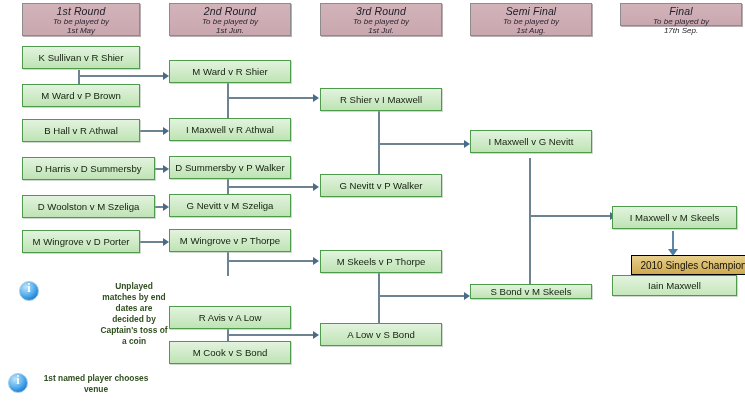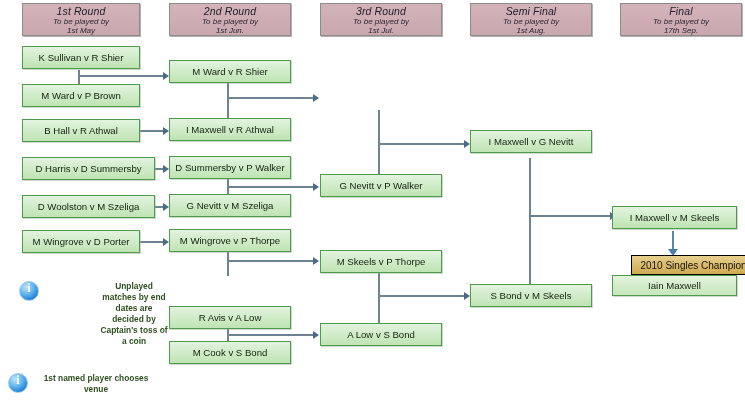--- a/index.html
+++ b/index.html
@@ -105,21 +105,21 @@
   <div class="round-header" style="left:320px;top:3px;width:122px;height:33px;">
     <div class="rh-title">3rd Round</div>
     <div class="rh-sub">To be played by</div>
     <div class="rh-date">1st Jul.</div>
   </div>
   <div class="round-header" style="left:470px;top:3px;width:122px;height:33px;">
     <div class="rh-title">Semi Final</div>
     <div class="rh-sub">To be played by</div>
     <div class="rh-date">1st Aug.</div>
   </div>
-  <div class="round-header" style="left:620px;top:3px;width:122px;height:33px;">
+  <div class="round-header" style="left:620px;top:3px;width:122px;height:23px;">
     <div class="rh-title">Final</div>
     <div class="rh-sub">To be played by</div>
     <div class="rh-date">17th Sep.</div>
   </div>
 
   <div class="ln ln-v" style="left:78px;top:70px;height:25px;"></div>
   <div class="ln ln-h" style="left:78px;top:75px;width:86px;"></div>
   <div class="arrow-r" style="left:163px;top:72px;"></div>
 
   <div class="ln ln-h" style="left:140px;top:130px;width:26px;"></div>
@@ -176,26 +176,27 @@
   <div class="match" style="left:22px;top:230px;width:118px;height:23px;">M Wingrove v D Porter</div>
 
   <div class="match" style="left:169px;top:60px;width:122px;height:23px;">M Ward v R Shier</div>
   <div class="match" style="left:169px;top:118px;width:122px;height:23px;">I Maxwell v R Athwal</div>
   <div class="match" style="left:169px;top:156px;width:122px;height:23px;">D Summersby v P Walker</div>
   <div class="match" style="left:169px;top:194px;width:122px;height:23px;">G Nevitt v M Szeliga</div>
   <div class="match" style="left:169px;top:229px;width:122px;height:23px;">M Wingrove v P Thorpe</div>
   <div class="match" style="left:169px;top:306px;width:122px;height:23px;">R Avis v A Low</div>
   <div class="match" style="left:169px;top:341px;width:122px;height:23px;">M Cook v S Bond</div>
 
+  <div class="match" style="left:320px;top:88px;width:122px;height:23px;">R Shier v I Maxwell</div>
   <div class="match" style="left:320px;top:174px;width:122px;height:23px;">G Nevitt v P Walker</div>
   <div class="match" style="left:320px;top:250px;width:122px;height:23px;">M Skeels v P Thorpe</div>
   <div class="match" style="left:320px;top:323px;width:122px;height:23px;">A Low v S Bond</div>
 
   <div class="match" style="left:470px;top:130px;width:122px;height:23px;">I Maxwell v G Nevitt</div>
-  <div class="match" style="left:470px;top:284px;width:122px;height:23px;">S Bond v M Skeels</div>
+  <div class="match" style="left:470px;top:284px;width:122px;height:15px;">S Bond v M Skeels</div>
 
   <div class="match" style="left:612px;top:206px;width:125px;height:23px;">I Maxwell v M Skeels</div>
 
   <div class="champ-title" style="left:612px;top:255px;width:125px;height:20px;">2010 Singles Champion</div>
   <div class="champ-name" style="left:612px;top:275px;width:125px;height:21px;">Iain Maxwell</div>
 
   <div class="legend" style="left:19px;top:281px;width:150px;gap:48px;">
     <span class="info-icon"></span>
     <span class="legend-text" style="width:112px;">Unplayed matches by end dates are decided by Captain's toss of a coin</span>
   </div>

